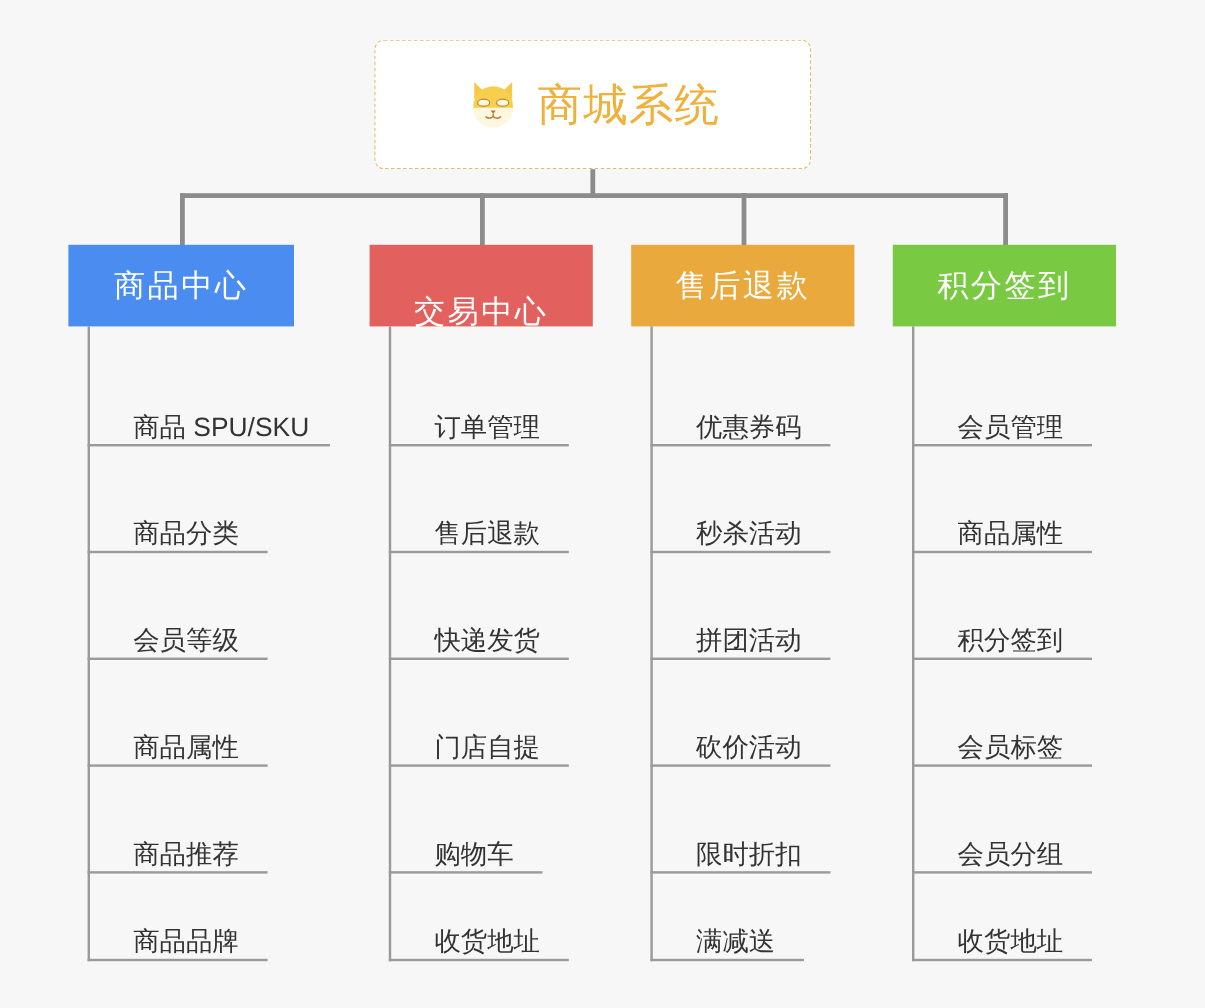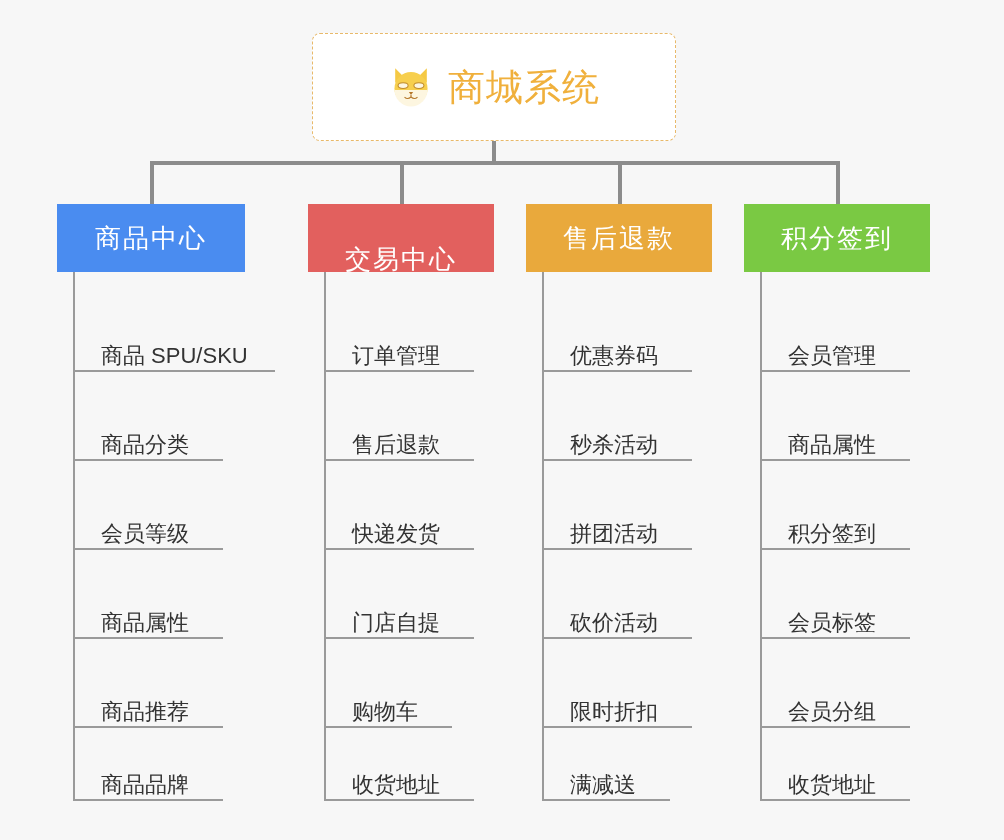--- a/index.html
+++ b/index.html
@@ -87,21 +87,21 @@
     width: 2px;
     background: #9a9a9a;
   }
 
   .leaf {
     position: absolute;
     height: 0;
   }
   .leaf-label {
     position: absolute;
-    left: 28px;
+    left: 38px;
     bottom: 5px;
     font-size: 22px;
     color: #333333;
     line-height: 1;
     white-space: nowrap;
   }
   .leaf-rule {
     position: absolute;
     left: 0;
     bottom: 0;

